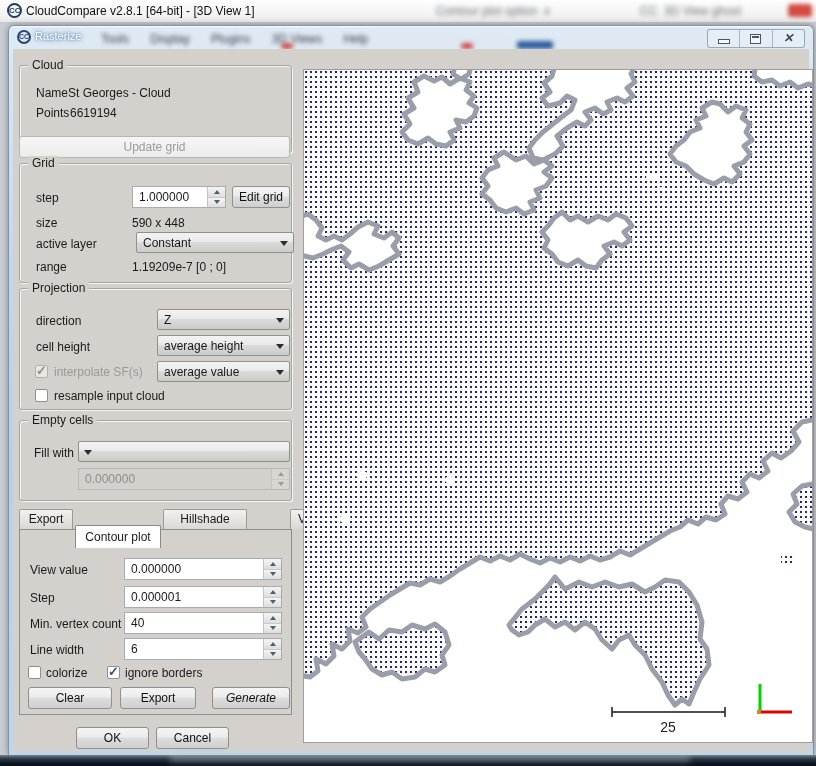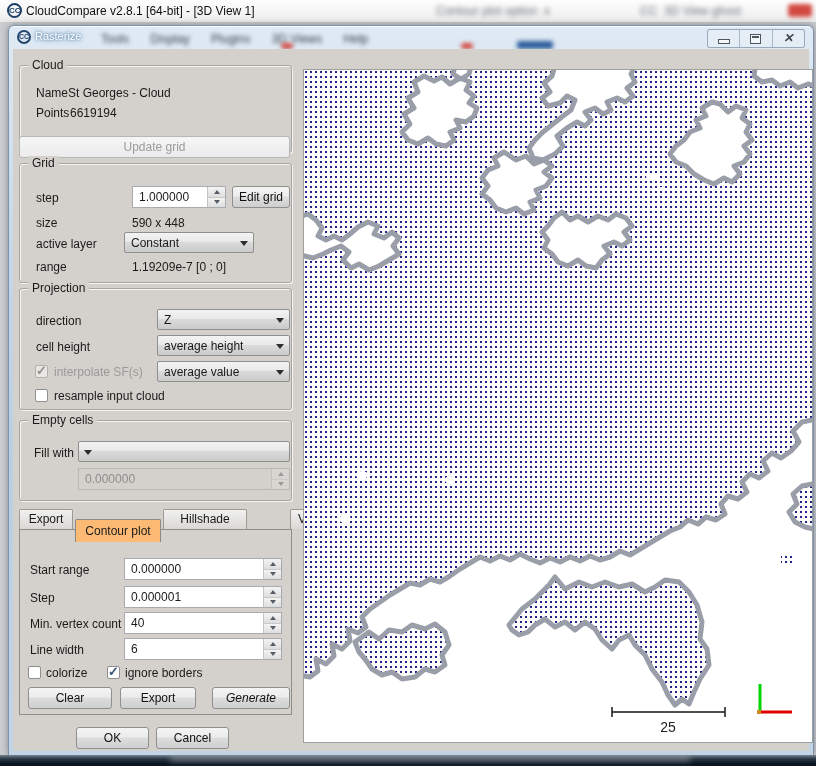--- a/index.html
+++ b/index.html
@@ -73,21 +73,21 @@
   .cb{position:absolute;width:13px;height:13px;box-sizing:border-box;background:#fff;
     border:1px solid #8e8f8f;border-radius:2px;}
   .cb.checked::after{content:"✓";position:absolute;left:0px;top:-3px;font-size:13px;font-weight:bold;color:#39587a;}
   .cb.disabled{background:#e9e7e3;border-color:#b2b2ac;}
   .cb.disabled.checked::after{color:#909090;}
   
   .tabbar{position:absolute;display:flex;}
   .tab{box-sizing:border-box;height:20px;margin-top:2px;padding:2px 0 0 0;text-align:center;
     background:linear-gradient(#f1f1f0,#dad8d4);border:1px solid #9b9b94;border-bottom:none;
     border-radius:2px 2px 0 0;margin-right:2px;}
-  .tab.active{height:23px;margin-top:12px;padding-top:4px;background:#fdba74;border-color:#8a8a85;position:relative;z-index:2;text-align:center;}
+  .tab.active{height:23px;margin-top:18px;padding-top:4px;background:#ffffff;border-color:#8a8a85;position:relative;z-index:2;text-align:center;}
   .tabpanel{position:absolute;border:1px solid #8f8f8a;background:#d4d1cc;z-index:1;}
   .note{position:absolute;left:9px;top:8px;color:#2a2ac8;font-style:italic;font-size:12px;white-space:nowrap;}
   
   .view{position:absolute;left:290px;top:20px;width:508px;height:672px;background:#fff;
     border:1px solid #9e9e9e;box-sizing:content-box;}
   .view svg{display:block;}
   
   .bottom-strip{position:absolute;left:0;top:755px;width:816px;height:11px;
     background:linear-gradient(180deg,#76828d,#2b3947 35%,#0d1724 75%,#0a1320);}
   .bottom-glow{position:absolute;left:170px;top:756px;width:520px;height:5px;
@@ -158,21 +158,21 @@
           <span class="sb dn">
               <i class="tri-dn"></i>
             </span>
         </span>
       </div>
       <div class="btn" style="left:212px;top:22px;width:58px;height:22px;">
         <span>Edit grid</span>
       </div>
       <span class="lbl" style="left:16px;top:52px;">size</span>
       <span class="val" style="left:112px;top:52px;">590 x 448</span>
-      <div class="combo" style="left:104px;top:68px;width:130px;">
+      <div class="combo" style="left:116px;top:68px;width:158px;">
         <span class="combo-val">Constant</span>
         <span class="combo-arrow">
             <i></i>
           </span>
       </div>
       <span class="lbl" style="left:16px;top:73px;">active layer</span>
       <span class="lbl" style="left:16px;top:96px;">range</span>
       <span class="val" style="left:112px;top:96px;">1.19209e-7 [0 ; 0]</span>
     </div>
 
@@ -225,21 +225,21 @@
       </div>
     </div>
 
     <div class="tabbar" style="left:6px;top:458px;">
       <span class="tab" style="width:54px;">Export</span>
       <span class="tab active" style="width:86px;">Contour plot</span>
       <span class="tab" style="width:84px;">Hillshade</span>
       <span class="tab" style="width:56px;margin-left:41px;">Volume</span>
     </div>
     <div class="tabpanel" style="left:6px;top:480px;width:271px;height:184px;">
-      <span class="lbl" style="left:10px;top:33px;">Start range</span>
+      <span class="lbl" style="left:10px;top:33px;">View value</span>
       <div class="spin" style="left:104px;top:28px;width:158px;">
         <span class="spin-val">0.000000</span>
         <span class="spin-btns">
           <span class="sb up">
               <i class="tri-up"></i>
             </span>
           <span class="sb dn">
               <i class="tri-dn"></i>
             </span>
         </span>

